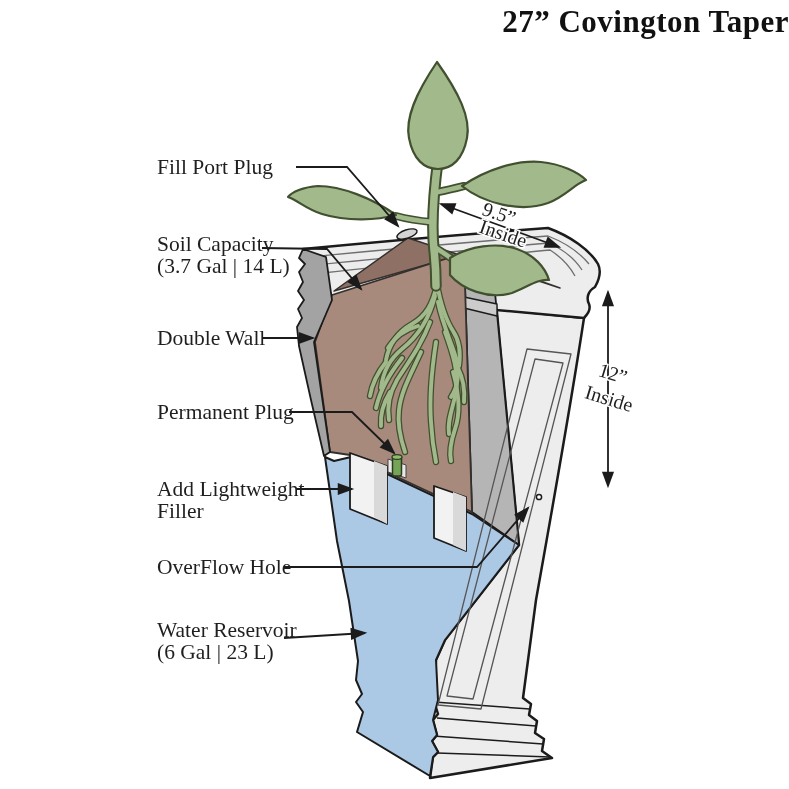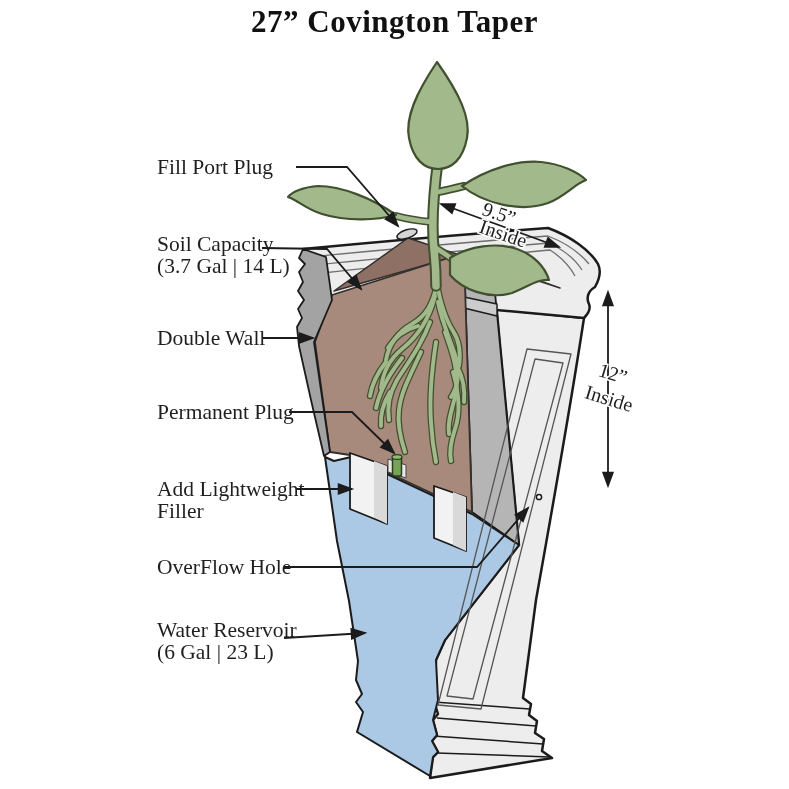--- a/index.html
+++ b/index.html
@@ -1,18 +1,18 @@
 <!DOCTYPE html>
 <html style="--ink: #1b1b1b; --leaf: #a2b98c; --leaf-outline: #41502f; --soil-cut: #a78a7c; --soil-top: #8e7164; --water: #abc8e4; --shell: #ededed; --shell-shade: #e0e0e0; --shell-cut: #a3a3a3; --inner-wall: #b5b5b5; --plug-green: #76a457;"><head>
 <meta charset="utf-8">
 <style>
   html,body{margin:0;padding:0;background:#ffffff;}
   .canvas{position:relative;width:789px;height:789px;background:#ffffff;overflow:hidden;
           font-family:"Liberation Serif", serif;}
-  .title{position:absolute;top:4px;left:0;width:100%;text-align:center;margin:0;
+  .title{position:absolute;top:4px;left:0;width:100%;text-align:right;margin:0;
          font-size:31px;font-weight:bold;color:#111;letter-spacing:.5px;
          font-family:"Liberation Serif", serif;}
   svg{position:absolute;top:0;left:0;}
   svg text{font-family:"Liberation Serif", serif;}
   .outline-thick{stroke:var(--ink);stroke-width:2.5;stroke-linejoin:round;}
   .outline-med{stroke:var(--ink);stroke-width:1.8;stroke-linejoin:round;}
   .shell{fill:var(--shell);}
   .cut-strip{fill:var(--shell-cut);}
   .inner-wall{fill:var(--inner-wall);}
   .soil-top{fill:var(--soil-top);stroke:#34302d;stroke-width:1.5;stroke-linejoin:round;}

